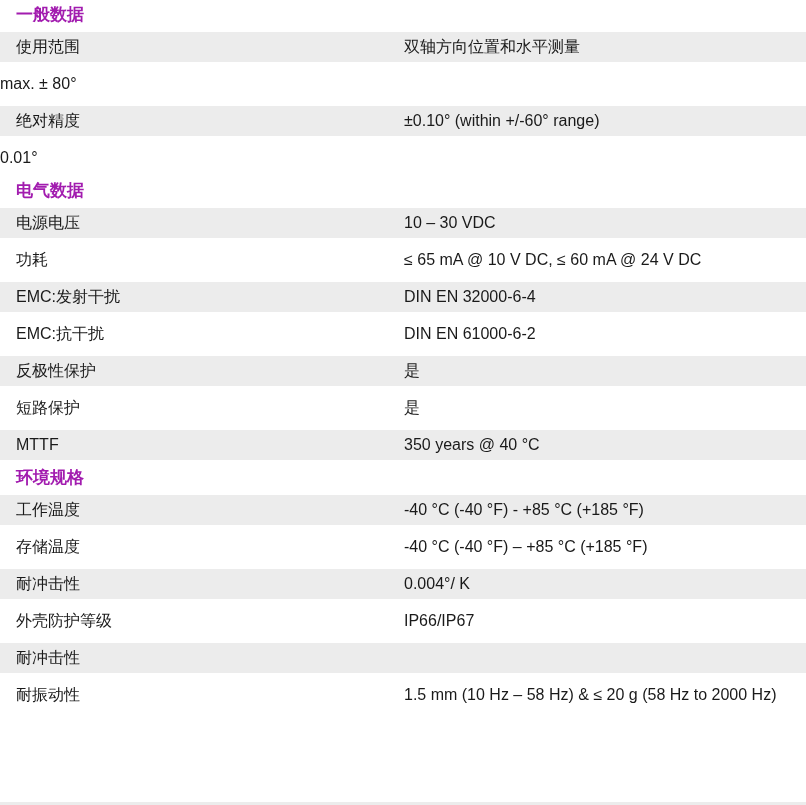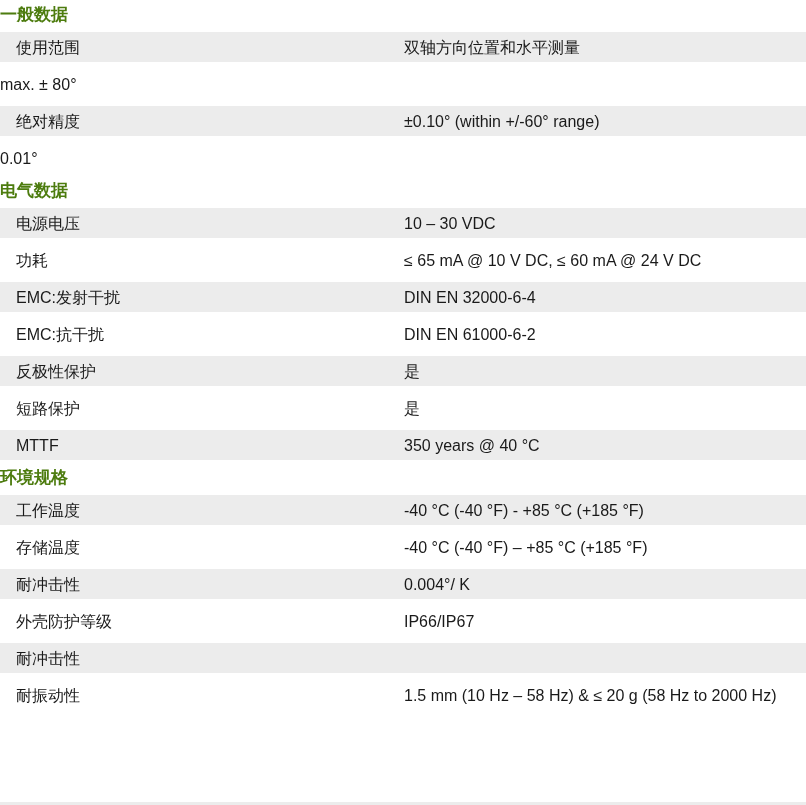--- a/index.html
+++ b/index.html
@@ -15,26 +15,26 @@
     padding-top: 4px;
     overflow: hidden;
   }
   .spec-table { width: 806px; }
   .section { margin-top: 0; }
   .section + .section { }
   .section-title {
     font-size: 17px;
     font-weight: bold;
     line-height: 22px;
+    padding-left: 16px;
     margin-bottom: 6px;
-    color: #4d7c0f;
+    color: #a21caf;
   }
   .row {
     display: flex;
-    align-items: center;
     min-height: 30px;
     margin-bottom: 7px;
     font-size: 16px;
     line-height: 29px;
   }
   .row.striped { background: #ececec; }
   .cell-label {
     flex: 0 0 404px;
     padding-left: 16px;
   }

